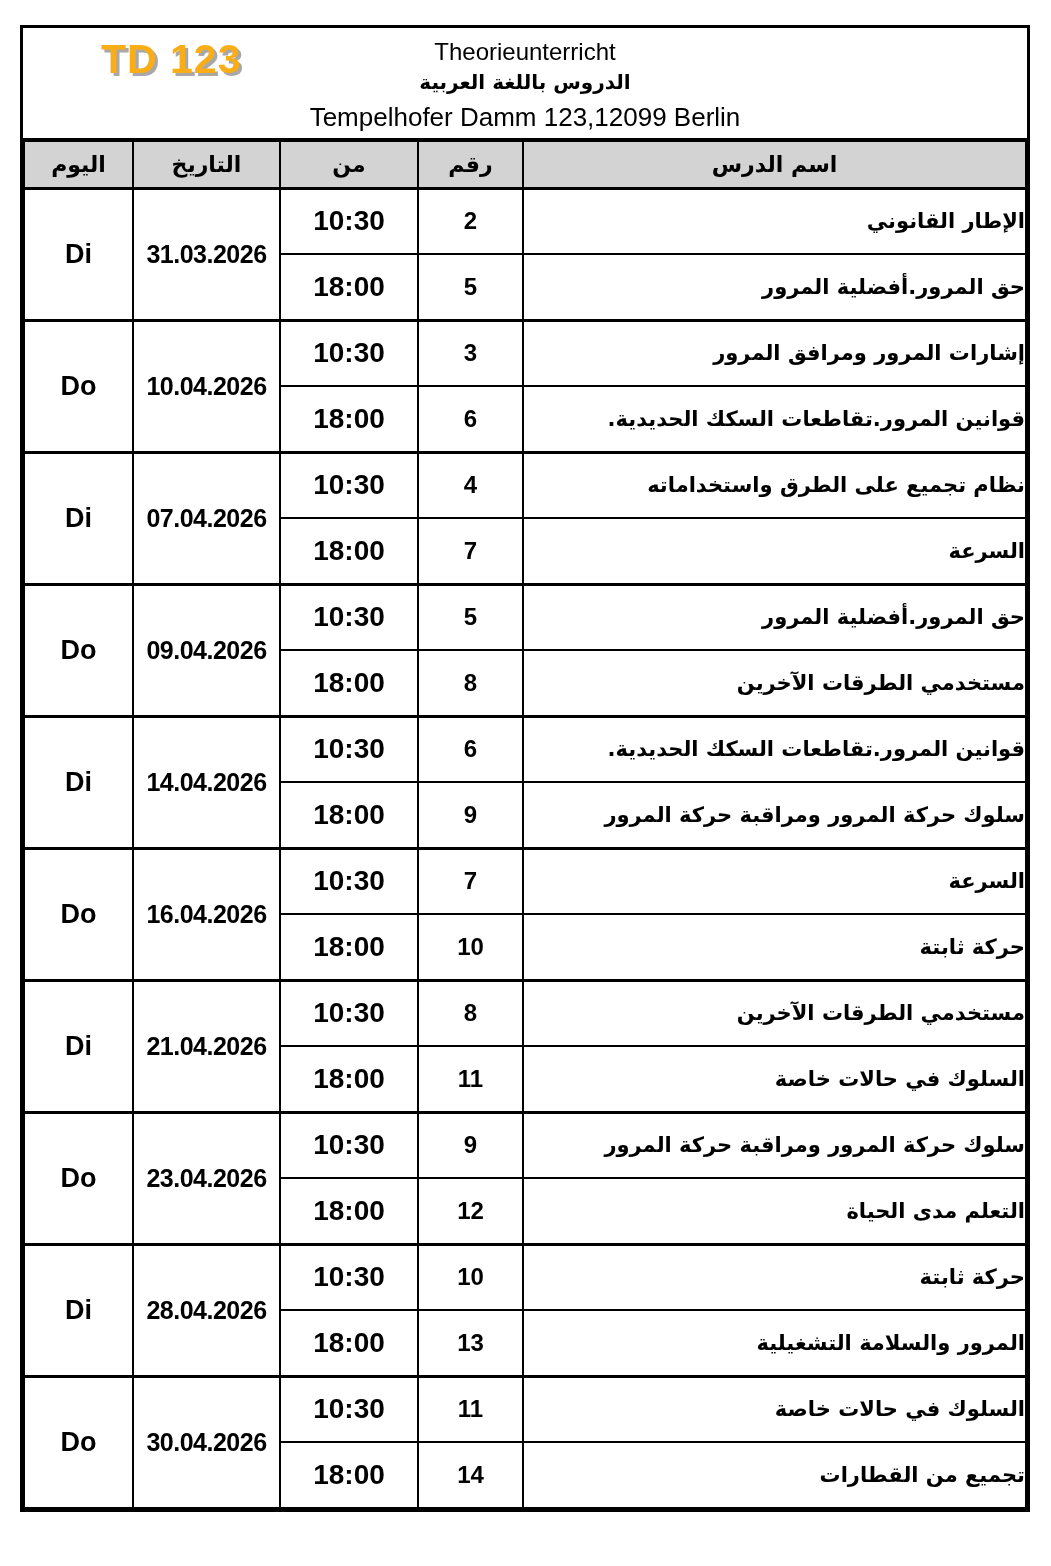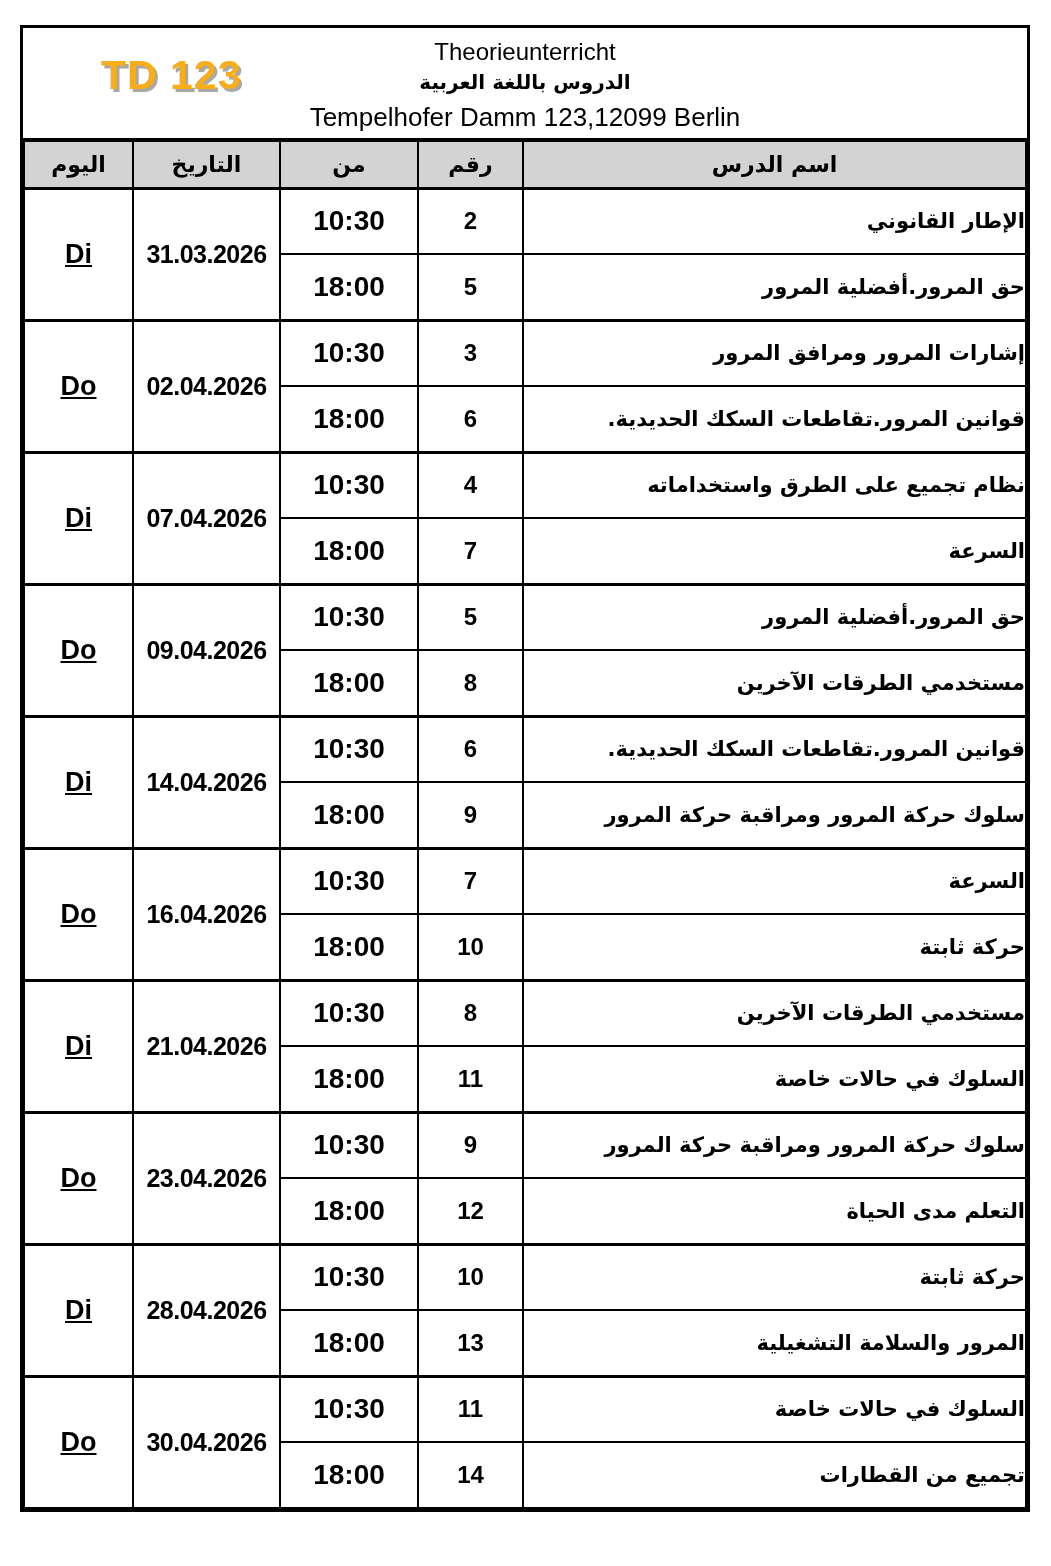--- a/index.html
+++ b/index.html
@@ -24,21 +24,21 @@
   
   .title-block{
     position:relative;
     height:112px;
     border-bottom:2px solid var(--border-color);
     text-align:center;
     padding-top:9px;
   }
   .logo{
     position:absolute;
-    left:78px;top:24px;
+    left:78px;top:8px;
     font-size:41px;
     font-weight:bold;
     letter-spacing:1px;
     color:var(--logo-color);
     text-shadow:3px 3px 0 var(--logo-shadow);
   }
   .title-main{
     font-size:24px;font-weight:normal;line-height:29px;
   }
   .title-arabic{
@@ -69,21 +69,21 @@
   }
   thead th{
     background:var(--header-bg);
     height:47px;
     font-size:22px;
     font-family:"DejaVu Sans",sans-serif;
     border-bottom:3px solid var(--border-color);
   }
   tbody td{height:66px;background:#fff;}
   tr.grp-first td{border-top:3px solid var(--border-color);}
-  td.day{font-size:27px;text-decoration:underline;}
+  td.day{font-size:27px;}
   td.date{font-size:25px;letter-spacing:-0.5px;margin-top:8px;}
   td.time{font-size:28px;}
   td.num{font-size:24px;}
   td.lesson{
     font-size:21px;
     font-family:"DejaVu Sans",sans-serif;
     direction:rtl;
     text-align:right;
   }
 </style>
@@ -125,21 +125,21 @@
     <td class="lesson">الإطار القانوني</td>
   </tr>
   <tr class="grp-second">
     <td class="time">18:00</td>
     <td class="num">5</td>
     <td class="lesson">حق المرور.أفضلية المرور</td>
   </tr>
 
   <tr class="grp-first">
     <td class="day" rowspan="2">Do</td>
-    <td class="date" rowspan="2">02.04.2026</td>
+    <td class="date" rowspan="2">10.04.2026</td>
     <td class="time">10:30</td>
     <td class="num">3</td>
     <td class="lesson">إشارات المرور ومرافق المرور</td>
   </tr>
   <tr class="grp-second">
     <td class="time">18:00</td>
     <td class="num">6</td>
     <td class="lesson">قوانين المرور.تقاطعات السكك الحديدية.</td>
   </tr>
 

